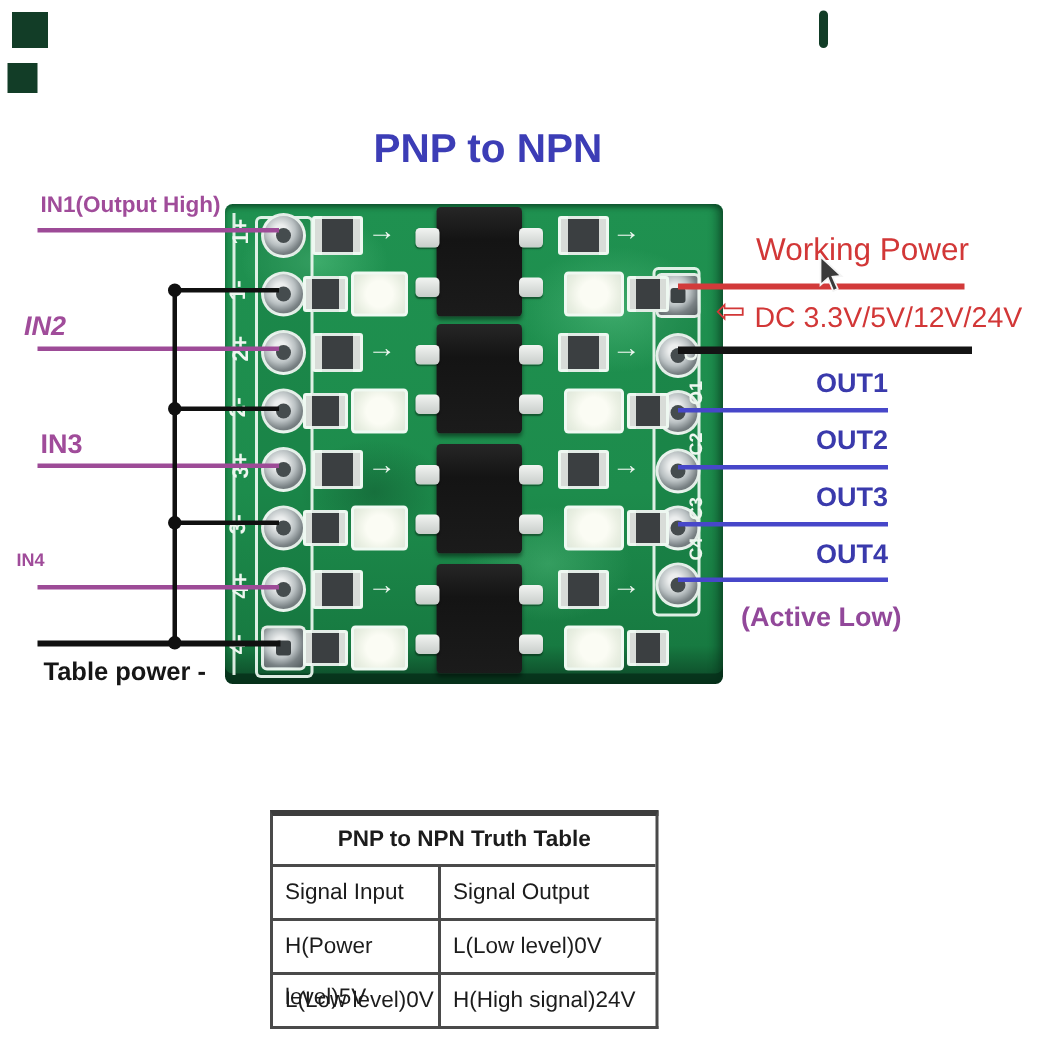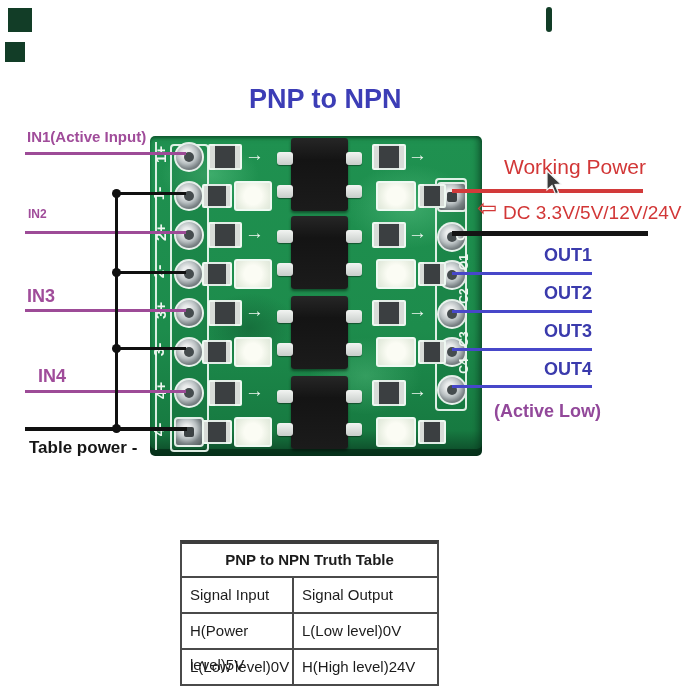--- a/index.html
+++ b/index.html
@@ -175,30 +175,30 @@
       <div class="res" style="left:58px;top:244px;width:30px;height:22px;"></div>
       <div class="arrow" style="left:95px;top:245px;">→</div>
       <div class="res" style="left:222px;top:244px;width:30px;height:22px;"></div>
       <div class="arrow" style="left:258px;top:245px;">→</div>
       <div class="res" style="left:52px;top:284px;width:26px;height:20px;"></div>
       <div class="led" style="left:84px;top:281px;width:34px;height:26px;"></div>
       <div class="led" style="left:226px;top:281px;width:36px;height:26px;"></div>
       <div class="res" style="left:268px;top:284px;width:24px;height:20px;"></div>
     </div>
 
-  <div class="lbl in-lbl" style="left:27px;top:128px;font-size:15px;">IN1(Active Input)</div>
+  <div class="lbl in-lbl" style="left:27px;top:128px;font-size:15px;">IN1(Output High)</div>
   <div class="wire" style="left:25px;top:152px;width:161px;height:3px;background:#9d4b97;"></div>
 
-  <div class="lbl in-lbl" style="left:28px;top:207px;font-size:12px;">IN2</div>
+  <div class="lbl in-lbl" style="left:16px;top:207px;font-size:18px;font-style:italic;">IN2</div>
   <div class="wire" style="left:25px;top:231px;width:161px;height:3px;background:#9d4b97;"></div>
 
   <div class="lbl in-lbl" style="left:27px;top:286px;font-size:18px;">IN3</div>
   <div class="wire" style="left:25px;top:309px;width:161px;height:3px;background:#9d4b97;"></div>
 
-  <div class="lbl in-lbl" style="left:38px;top:366px;font-size:18px;">IN4</div>
+  <div class="lbl in-lbl" style="left:11px;top:366px;font-size:12px;">IN4</div>
   <div class="wire" style="left:25px;top:390px;width:161px;height:3px;background:#9d4b97;"></div>
 
   <div class="wire" style="left:115px;top:191px;width:3px;height:240px;background:#101010;"></div>
   <div class="wire" style="left:115px;top:192px;width:71px;height:3px;background:#101010;"></div>
   <div class="wire" style="left:115px;top:271px;width:71px;height:3px;background:#101010;"></div>
   <div class="wire" style="left:115px;top:347px;width:71px;height:3px;background:#101010;"></div>
   <div class="wire" style="left:25px;top:427px;width:162px;height:4px;background:#101010;"></div>
   <div class="dot" style="left:112px;top:189px;"></div>
   <div class="dot" style="left:112px;top:268px;"></div>
   <div class="dot" style="left:112px;top:344px;"></div>
@@ -233,17 +233,17 @@
     <div class="t-row">
       <div class="t-cell c0">Signal Input</div>
       <div class="t-cell c1">Signal Output</div>
     </div>
     <div class="t-row">
       <div class="t-cell c0">H(Power level)5V</div>
       <div class="t-cell c1">L(Low level)0V</div>
     </div>
     <div class="t-row">
       <div class="t-cell c0">L(Low level)0V</div>
-      <div class="t-cell c1">H(High level)24V</div>
+      <div class="t-cell c1">H(High signal)24V</div>
     </div>
   </div>
 
 </div>
 
 </body></html>

